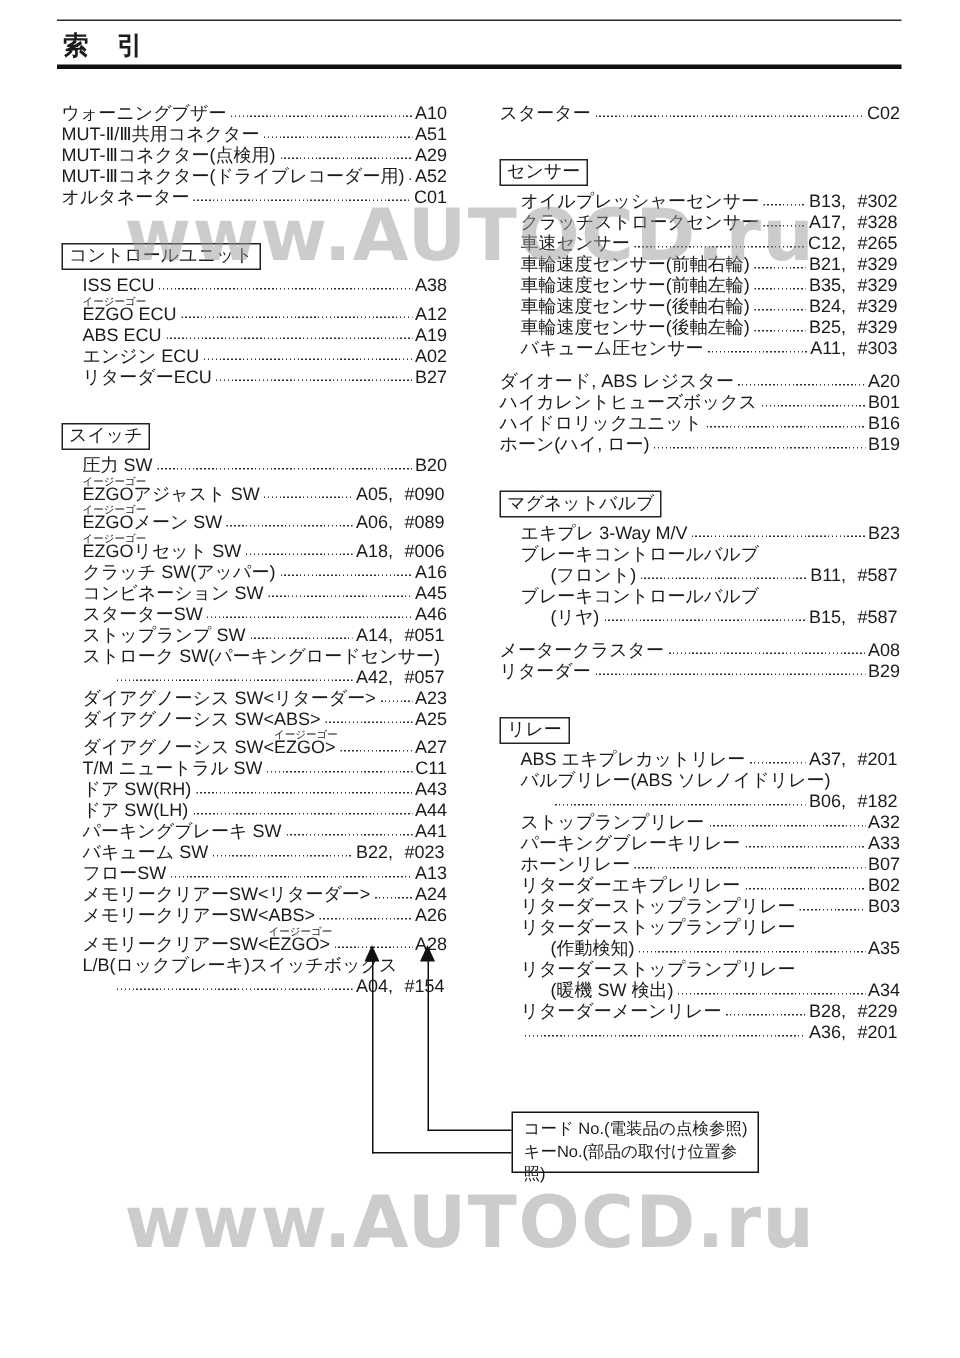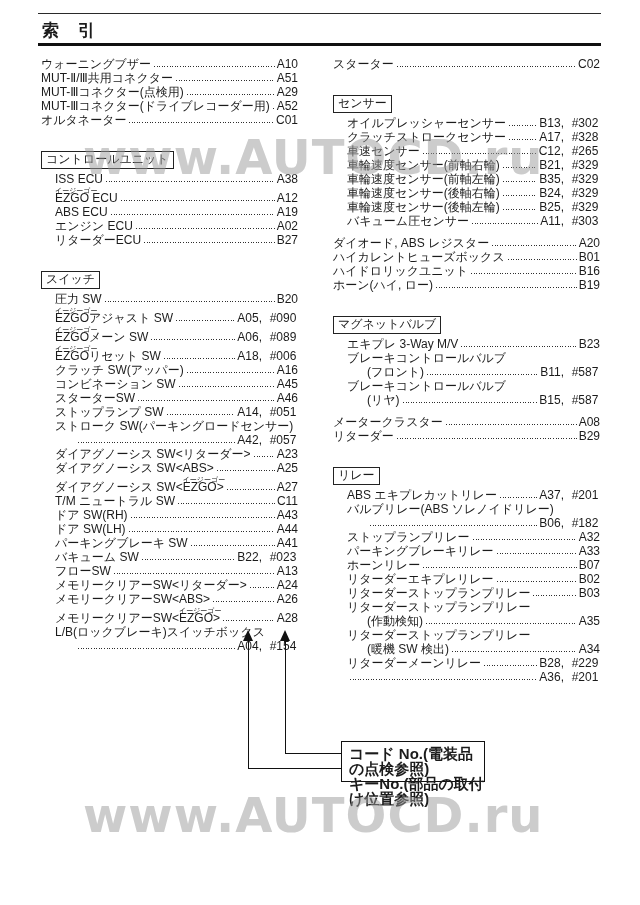--- a/index.html
+++ b/index.html
@@ -11,21 +11,21 @@
   }
   .top-rule { position:absolute; left:38px; top:13px; width:563px; height:1px; background:#2a2a2a; }
   .page-title { position:absolute; left:42px; top:19px; font-size:17px; font-weight:700; letter-spacing:1px; }
   .title-divider { position:absolute; left:38px; top:43px; width:563px; height:3px; background:#101010; }
 
   .col { position:absolute; top:57px; font-size:12px; line-height:14px; }
   .col-left  { left:41px;  width:257px; }
   .col-right { left:333px; width:267px; }
 
   .block { margin-top:8px; }
-  .block:first-child { margin-top:0; }
+  .block:first-child { margin-top:11px; }
   .block.headed { margin-top:24px; }
   .sec-header {
     display:inline-block; border:1px solid #222; padding:1px 4px 2px 4px;
     margin-bottom:3px; font-size:12px; line-height:13px;
   }
   .entry.ind { padding-left:14px; }
   .entry.has-rt { padding-top:5px; }
   .entry-line { display:flex; align-items:flex-end; }
   .entry-line .label { white-space:nowrap; }
   .entry-line.cont { padding-left:20px; }
@@ -36,22 +36,22 @@
   .codes { display:flex; white-space:pre; line-height:14px; }
   .key { display:inline-block; min-width:30px; text-align:center; margin-left:6px; }
 
   .rw { position:relative; display:inline-block; }
   .rt {
     position:absolute; left:0; bottom:11px; font-size:7px; line-height:7px;
     letter-spacing:0; white-space:nowrap; color:#222;
   }
 
   .callout-box {
-    position:absolute; left:341px; top:741px; width:144px; height:41px;
-    border:1px solid #111; padding:4px 0 0 7px; font-size:15px; line-height:15px;font-weight:bold;
+    position:absolute; left:341px; top:741px; width:165px; height:41px;
+    border:1px solid #111; padding:4px 0 0 7px; font-size:11px; line-height:15px;
   }
   .arrow-v { position:absolute; width:1px; background:#111; }
   .arrow-h { position:absolute; height:1px; background:#111; }
   .arrow-head {
     position:absolute; width:0; height:0;
     border-left:5px solid transparent; border-right:5px solid transparent;
     border-bottom:11px solid #111;
   }
 
   .wm {

